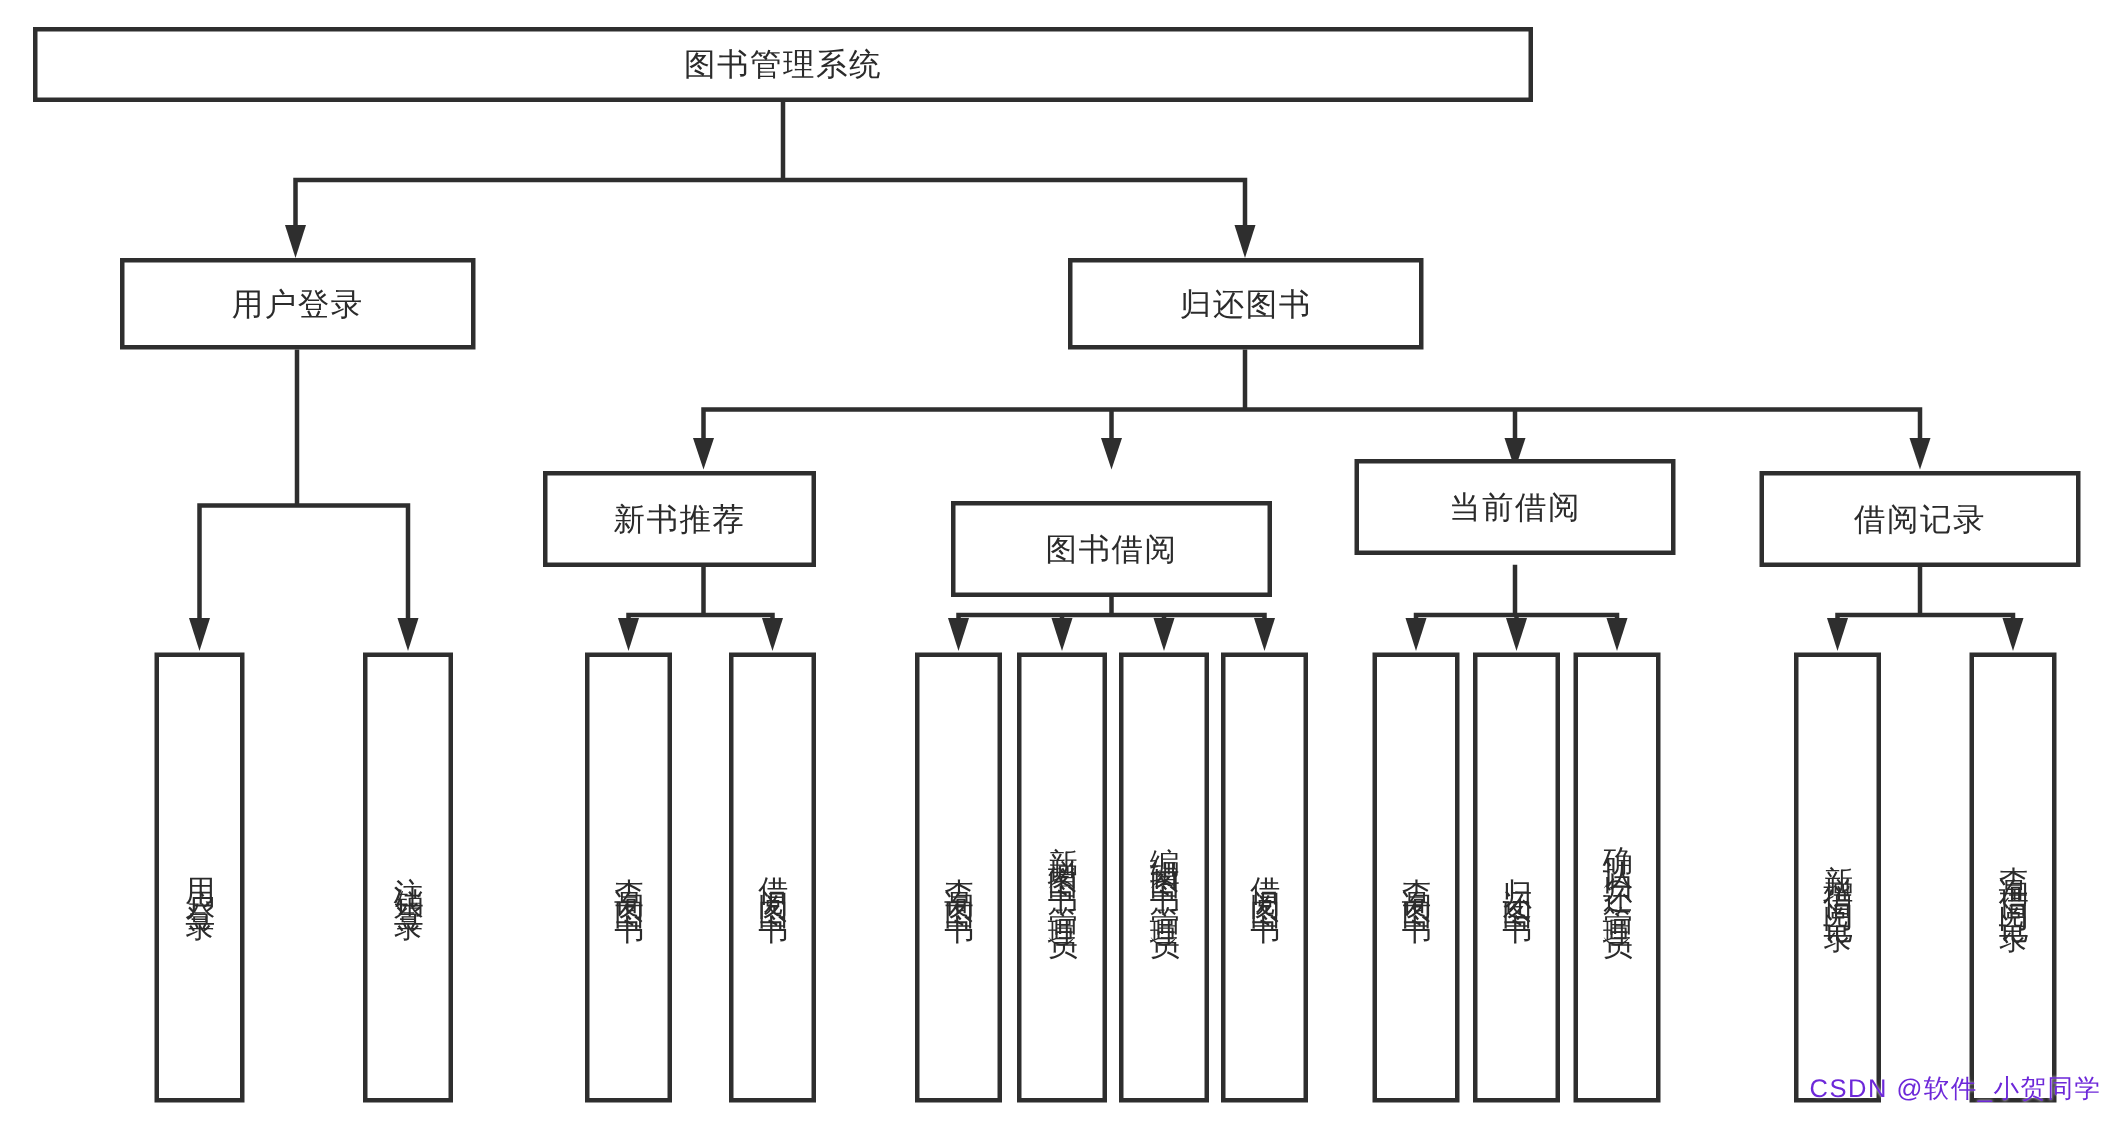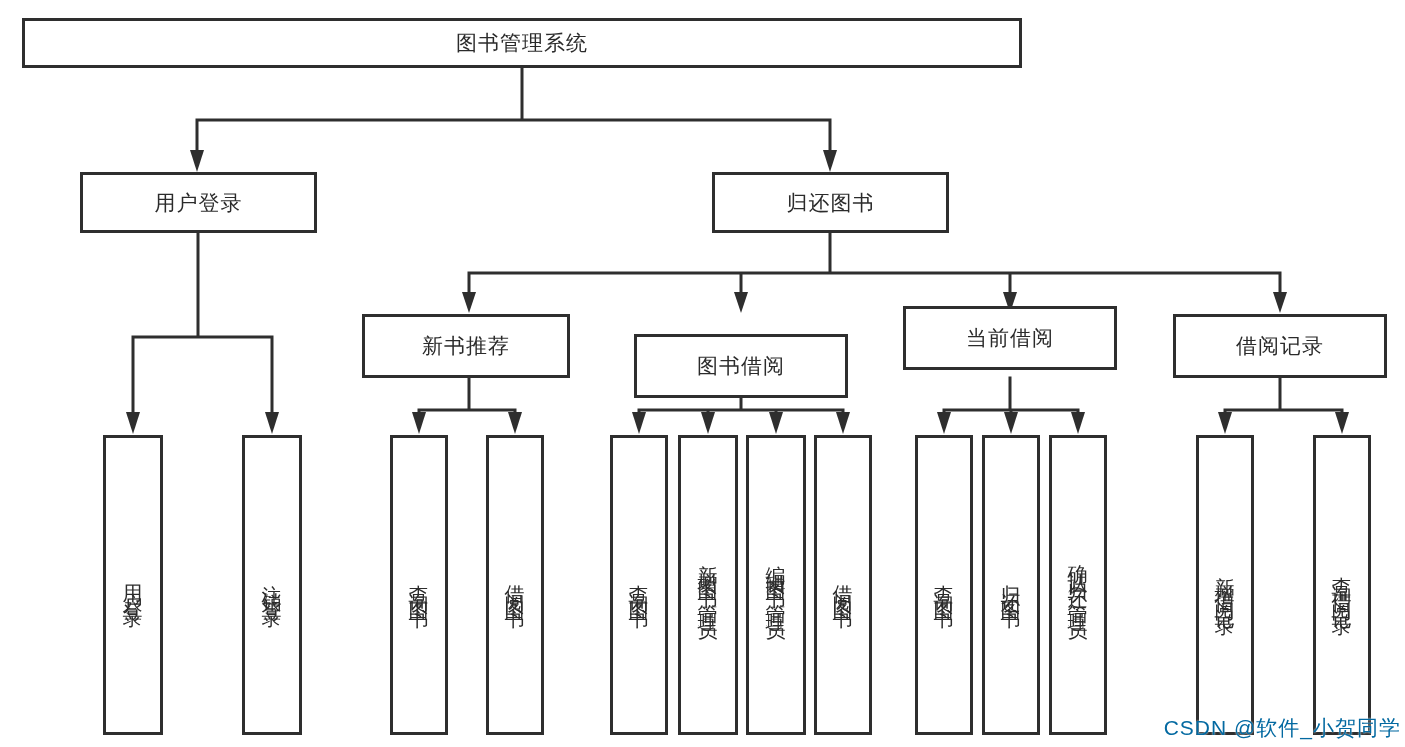--- a/index.html
+++ b/index.html
@@ -38,21 +38,21 @@
     text-orientation: mixed;
     letter-spacing: 8px;
     font-size: 20px;
     white-space: normal;
     line-height: 1;
   }
   
   #n-root      { left: 22px;   top: 18px;  width: 1000px; height: 50px; }
   #n-user-login{ left: 80px;   top: 172px; width: 237px;  height: 61px; }
   #n-book-mgmt { left: 712px;  top: 172px; width: 237px;  height: 61px; }
-  #n-new-rec   { left: 362px;  top: 314px; width: 208px;  height: 64px; }
+  #n-new-rec   { left: 362px;  top: 314px; width: 182px;  height: 64px; }
   #n-borrow    { left: 634px;  top: 314px; width: 214px;  height: 64px; margin-top: 20px; }
   #n-current   { left: 903px;  top: 306px; width: 214px;  height: 64px; }
   #n-records   { left: 1173px; top: 314px; width: 214px;  height: 64px; }
   
   #l-login      { left: 103px;  width: 60px; }
   #l-logout     { left: 242px;  width: 60px; }
   #l-rec-query  { left: 390px;  width: 58px; }
   #l-rec-borrow { left: 486px;  width: 58px; }
   #l-bor-query  { left: 610px;  width: 58px; }
   #l-bor-add    { left: 678px;  width: 60px; }
@@ -61,22 +61,22 @@
   #l-cur-query  { left: 915px;  width: 58px; }
   #l-cur-return { left: 982px;  width: 58px; }
   #l-cur-confirm{ left: 1049px; width: 58px; }
   #l-rcd-add    { left: 1196px; width: 58px; }
   #l-rcd-query  { left: 1313px; width: 58px; }
   .watermark {
     position: absolute;
     top: 714px;
     right: 4px;
     z-index: 3;
-    color: #0369a1;
-    font-size: 21px;
+    color: #6d28d9;
+    font-size: 17px;
     text-shadow: 0 0 2px #ffffff;
     letter-spacing: 1px;
   }
 </style>
 </head>
 <body>
 
 <div class="canvas">
 
   <svg class="connectors" viewBox="0 0 1405 747" xmlns="http://www.w3.org/2000/svg">

